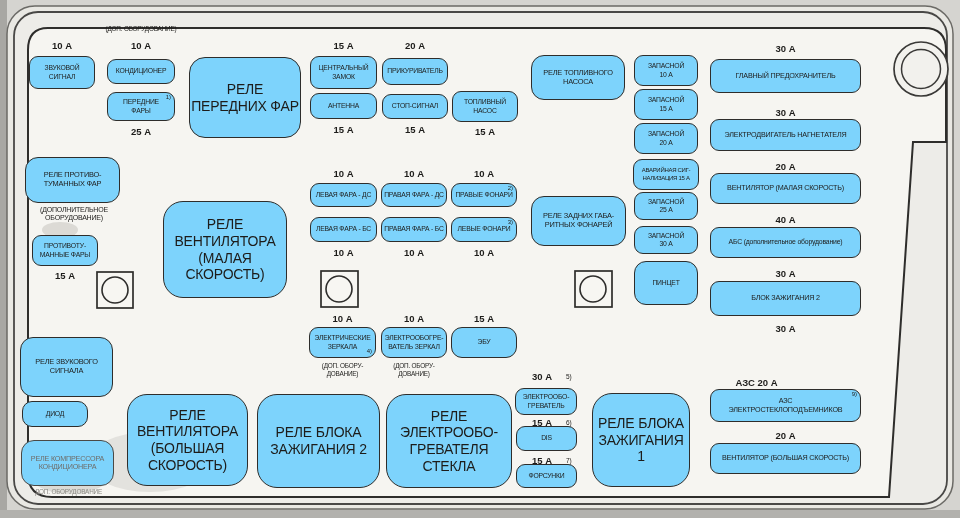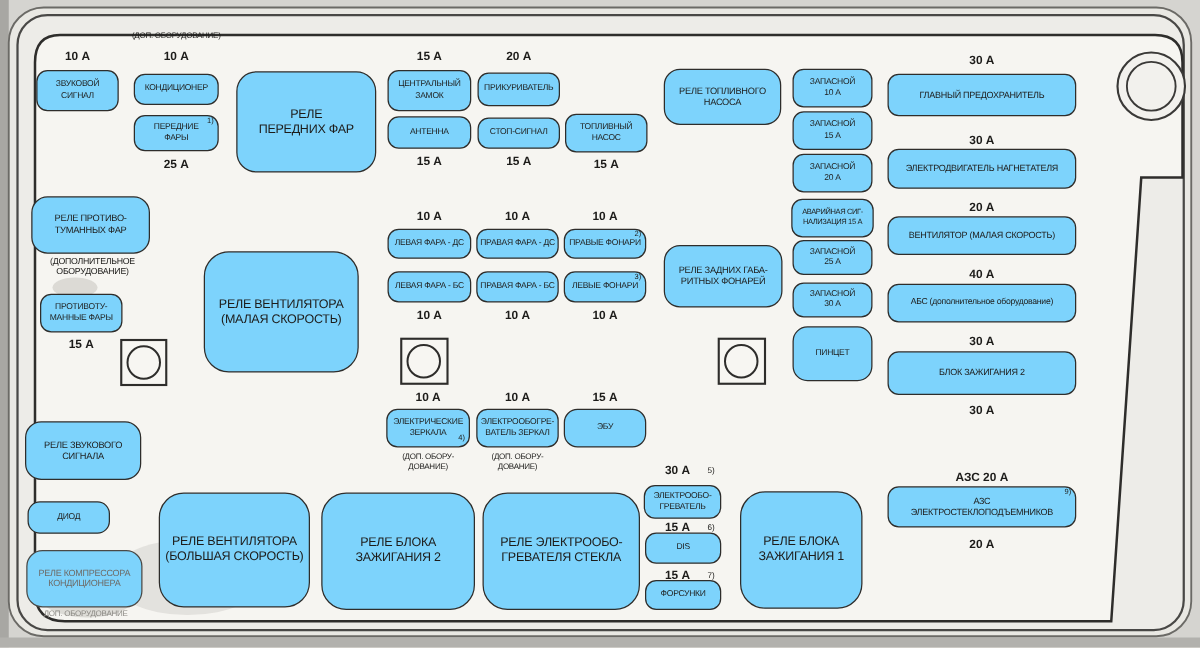--- a/index.html
+++ b/index.html
@@ -2,21 +2,21 @@
 <html><head>
 <meta charset="utf-8">
 <style>
   html,body{margin:0;padding:0;background:#c9c8c4;}
   #stage{position:relative;width:960px;height:518px;background:#d5d4d0;overflow:hidden;
          font-family:"Liberation Sans", sans-serif;color:#1d1c1a;}
   #frame-svg{position:absolute;left:0;top:0;width:960px;height:518px;}
   .box{position:absolute;border:1.6px solid #2e2d2b;border-radius:9px;background:#7dd3fc;
        display:flex;align-items:center;justify-content:center;text-align:center;
        font-size:6.8px;line-height:1.18;letter-spacing:-0.2px;white-space:pre-line;box-sizing:border-box;}
-  .relay{border-radius:16px;font-size:10px;border-width:1.8px;}
+  .relay{border-radius:16px;font-size:14px;border-width:1.8px;}
   .bigrelay{border-radius:20px;}
   .rc{font-size:7.2px;}
   .tiny{font-size:6px;letter-spacing:-0.3px;}
   .amp{position:absolute;font-weight:bold;font-size:9.5px;text-align:center;white-space:nowrap;letter-spacing:0;}
   .amp-note{position:absolute;font-size:6.5px;}
   .sub{position:absolute;font-size:6.4px;line-height:1.2;text-align:center;white-space:pre-line;letter-spacing:-0.2px;}
   .box-note{position:absolute;top:1px;right:3px;font-size:6px;letter-spacing:0;}
   .box-note.low{top:auto;bottom:2px;}
   .faded{color:#6e6c68;border-color:#4a4946;}
   .subfaded{color:#8b8984;}
@@ -102,24 +102,25 @@
   <div class="box rc" style="left:710px;top:59px;width:151px;height:34px;">ГЛАВНЫЙ ПРЕДОХРАНИТЕЛЬ</div>
   <div class="amp" style="left:710px;top:107px;width:151px;">30 А</div>
   <div class="box rc" style="left:710px;top:119px;width:151px;height:32px;">ЭЛЕКТРОДВИГАТЕЛЬ НАГНЕТАТЕЛЯ</div>
   <div class="amp" style="left:710px;top:161px;width:151px;">20 А</div>
   <div class="box rc" style="left:710px;top:173px;width:151px;height:31px;">ВЕНТИЛЯТОР (МАЛАЯ СКОРОСТЬ)</div>
   <div class="amp" style="left:710px;top:214px;width:151px;">40 А</div>
   <div class="box rc" style="left:710px;top:227px;width:151px;height:31px;font-size:6.9px;">АБС (дополнительное оборудование)</div>
   <div class="amp" style="left:710px;top:268px;width:151px;">30 А</div>
   <div class="box rc" style="left:710px;top:281px;width:151px;height:35px;">БЛОК ЗАЖИГАНИЯ 2</div>
   <div class="amp" style="left:710px;top:323px;width:151px;">30 А</div>
-  <div class="amp" style="left:710px;top:377px;width:151px;">АЗС 20 А</div>
+  <div class="amp" style="left:681px;top:377px;width:151px;">АЗС 20 А</div>
   <div class="box rc" style="left:710px;top:389px;width:151px;height:33px;"><span style="white-space:pre-line;">АЗС
 ЭЛЕКТРОСТЕКЛОПОДЪЕМНИКОВ</span><span class="box-note">9)</span></div>
   <div class="amp" style="left:710px;top:430px;width:151px;">20 А</div>
+  <div class="box rc" style="left:710px;top:443px;width:151px;height:31px;">ВЕНТИЛЯТОР (БОЛЬШАЯ СКОРОСТЬ)</div>
 
   <div class="amp" style="left:310px;top:168px;width:67px;">10 А</div>
   <div class="amp" style="left:381px;top:168px;width:66px;">10 А</div>
   <div class="amp" style="left:451px;top:168px;width:66px;">10 А</div>
   <div class="box" style="left:310px;top:183px;width:67px;height:24px;">ЛЕВАЯ ФАРА - ДС</div>
   <div class="box" style="left:381px;top:183px;width:66px;height:24px;">ПРАВАЯ ФАРА - ДС</div>
   <div class="box" style="left:451px;top:183px;width:66px;height:24px;"><span>ПРАВЫЕ ФОНАРИ</span><span class="box-note">2)</span></div>
   <div class="box" style="left:310px;top:217px;width:67px;height:25px;">ЛЕВАЯ ФАРА - БС</div>
   <div class="box" style="left:381px;top:217px;width:66px;height:25px;">ПРАВАЯ ФАРА - БС</div>
   <div class="box" style="left:451px;top:217px;width:66px;height:25px;"><span>ЛЕВЫЕ ФОНАРИ</span><span class="box-note">3)</span></div>
@@ -158,21 +159,21 @@
 ГРЕВАТЕЛЬ</div>
   <div class="amp" style="left:514px;top:417px;width:56px;">15 А</div>
   <div class="amp-note" style="left:566px;top:419px;">6)</div>
   <div class="box" style="left:516px;top:426px;width:61px;height:25px;">DIS</div>
   <div class="amp" style="left:514px;top:455px;width:56px;">15 А</div>
   <div class="amp-note" style="left:566px;top:457px;">7)</div>
   <div class="box" style="left:516px;top:464px;width:61px;height:24px;">ФОРСУНКИ</div>
   <div class="box relay bigrelay" style="left:592px;top:393px;width:98px;height:94px;">РЕЛЕ БЛОКА
 ЗАЖИГАНИЯ 1</div>
 
-  <div class="box relay" style="left:20px;top:337px;width:93px;height:47px;border-radius:13px;font-size:7.4px;">РЕЛЕ ЗВУКОВОГО
+  <div class="box relay" style="left:20px;top:337px;width:93px;height:60px;border-radius:13px;font-size:7.4px;">РЕЛЕ ЗВУКОВОГО
 СИГНАЛА</div>
   <div class="box" style="left:22px;top:401px;width:66px;height:26px;border-radius:10px;">ДИОД</div>
   <div class="box relay faded" style="left:21px;top:440px;width:93px;height:46px;border-radius:13px;font-size:7.2px;">РЕЛЕ КОМПРЕССОРА
 КОНДИЦИОНЕРА</div>
   <div class="sub subfaded" style="left:21px;top:488px;width:95px;">ДОП. ОБОРУДОВАНИЕ</div>
   <div class="box relay bigrelay" style="left:127px;top:394px;width:121px;height:92px;">РЕЛЕ ВЕНТИЛЯТОРА
 (БОЛЬШАЯ СКОРОСТЬ)</div>
   <div class="box relay bigrelay" style="left:257px;top:394px;width:123px;height:94px;">РЕЛЕ БЛОКА
 ЗАЖИГАНИЯ 2</div>
   <div class="box relay bigrelay" style="left:386px;top:394px;width:126px;height:94px;">РЕЛЕ ЭЛЕКТРООБО-

